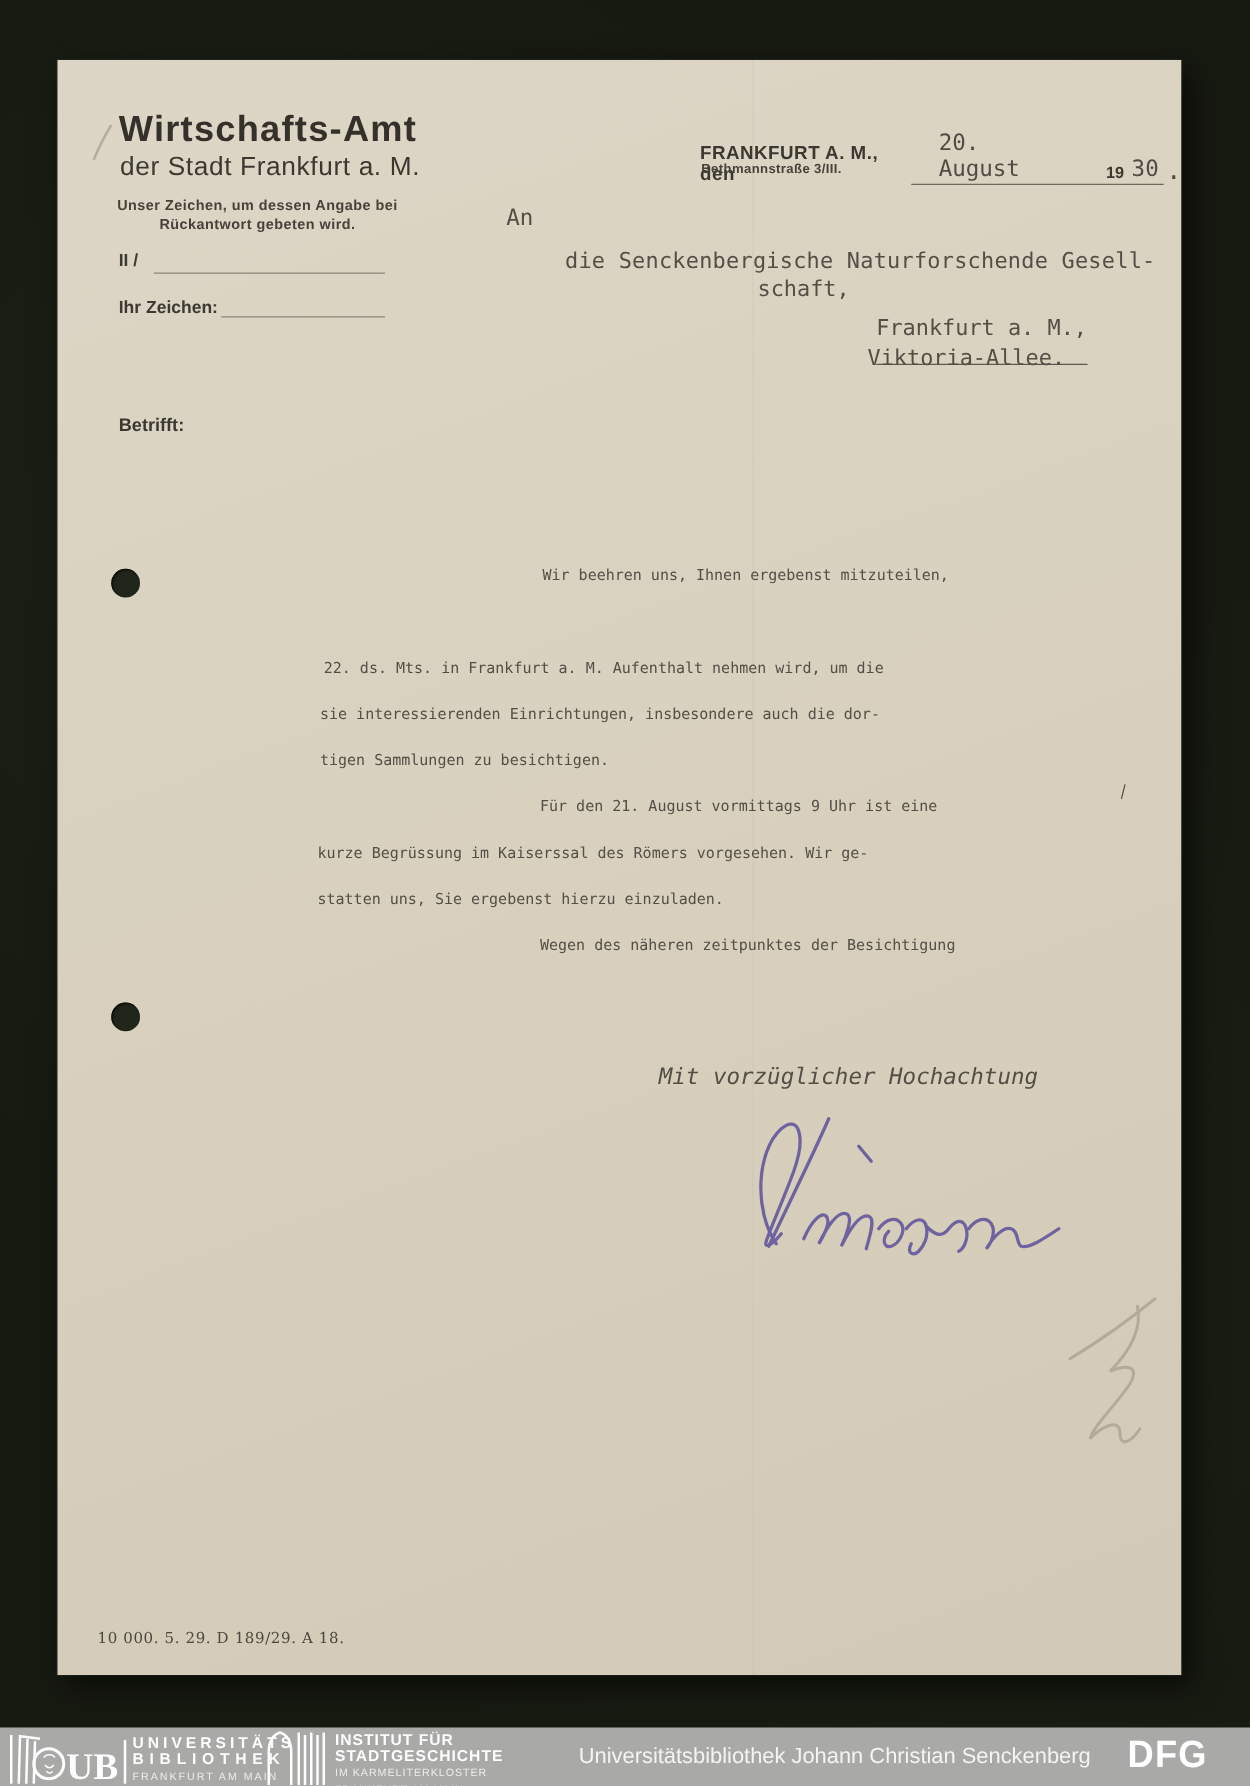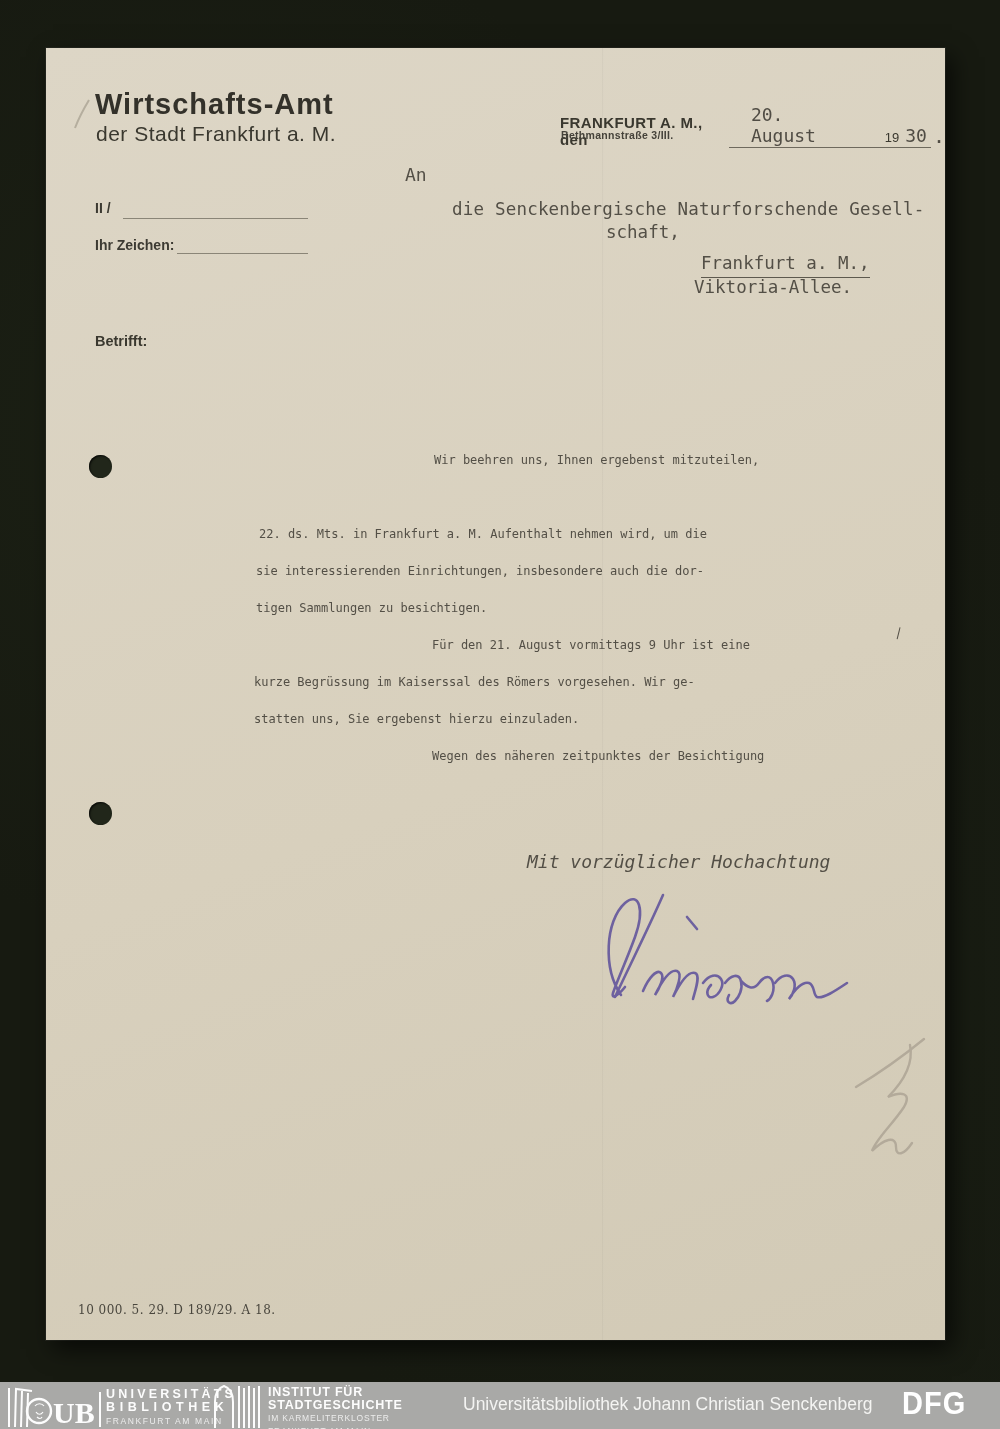--- a/index.html
+++ b/index.html
@@ -34,32 +34,32 @@
   .ii-rule{position:absolute;left:77px;top:170px;width:185px;border-bottom:1.5px solid #8a8577;}
   .ihr-label{left:49px;top:189px;}
   .ihr-rule{position:absolute;left:131px;top:205px;width:131px;border-bottom:1.5px solid #8a8577;}
   .pencil-tick{position:absolute;left:27px;top:50px;width:20px;height:32px;}
 
   .date-row{position:absolute;left:514px;top:56px;display:flex;align-items:flex-end;}
   .date-label{font-size:15px;font-weight:bold;color:#3a382f;letter-spacing:.4px;}
   .date-fill{border-bottom:1.6px solid #6e695d;margin-left:2px;display:flex;
     align-items:flex-end;padding:0 4px 1px 22px;}
   .typed{font-family:"DejaVu Sans Mono",monospace;font-size:18px;color:#504c44;}
-  .year-printed{font-size:13px;font-weight:normal;color:#3a382f;margin:0 6px 1px 34px;}
+  .year-printed{font-size:13px;font-weight:bold;color:#3a382f;margin:0 6px 1px 34px;}
   .big-period{font-family:"DejaVu Sans Mono",monospace;font-size:20px;color:#504c44;margin-left:2px;}
   .street{position:absolute;left:515px;top:81px;font-size:10.5px;font-weight:bold;
     color:#45423a;letter-spacing:.3px;}
 
   
   .mono{font-family:"DejaVu Sans Mono",monospace;color:#534f46;}
   .an{position:absolute;left:359px;top:116px;font-size:18px;}
   .rcp1{position:absolute;left:406px;top:151px;font-size:17.5px;letter-spacing:.2px;}
   .rcp2{position:absolute;left:560px;top:174px;font-size:17.5px;}
   .rcp3{position:absolute;left:655px;top:205px;font-size:17.5px;
-    border-bottom:1.5px solid #5d594e;padding-bottom:4px;}
+    border-bottom:1.5px solid #5d594e;padding-bottom:18px;}
   .rcp4{position:absolute;left:648px;top:229px;font-size:17.5px;}
 
   .betrifft{position:absolute;left:49px;top:285px;font-size:14.5px;font-weight:bold;color:#3a382f;}
 
   
   .bl{position:absolute;font-family:"DejaVu Sans Mono",monospace;font-size:12px;
     color:#534f46;white-space:pre;}
   .closing{position:absolute;left:481px;top:803px;font-family:"DejaVu Sans Mono",monospace;
     font-size:18px;color:#534f46;font-style:italic;}
   .stray-tick{position:absolute;left:852px;top:580px;width:6px;height:12px;
@@ -96,20 +96,24 @@
 <div class="bg-noise"></div>
 
 <div class="paper">
   <div class="crease"></div>
 
   <div class="org1">Wirtschafts-Amt</div>
   <div class="org2">der Stadt Frankfurt a. M.</div>
   <svg class="pencil-tick" width="20" height="32" viewBox="0 0 20 32">
     <path d="M16,2 C10,12 5,22 2,30" stroke="#a49c8d" stroke-width="2" fill="none" opacity=".7"></path>
   </svg>
+  <div class="refnote">
+    <div>Unser Zeichen, um dessen Angabe bei</div>
+    <div>Rückantwort gebeten wird.</div>
+  </div>
   <div class="refline ii-label">II /</div>
   <div class="ii-rule"></div>
   <div class="refline ihr-label">Ihr Zeichen:</div>
   <div class="ihr-rule"></div>
 
   <div class="date-row">
     <span class="date-label">FRANKFURT A. M., den</span>
     <span class="date-fill">
       <span class="typed">20. August</span>
       <span class="year-printed">19</span>

